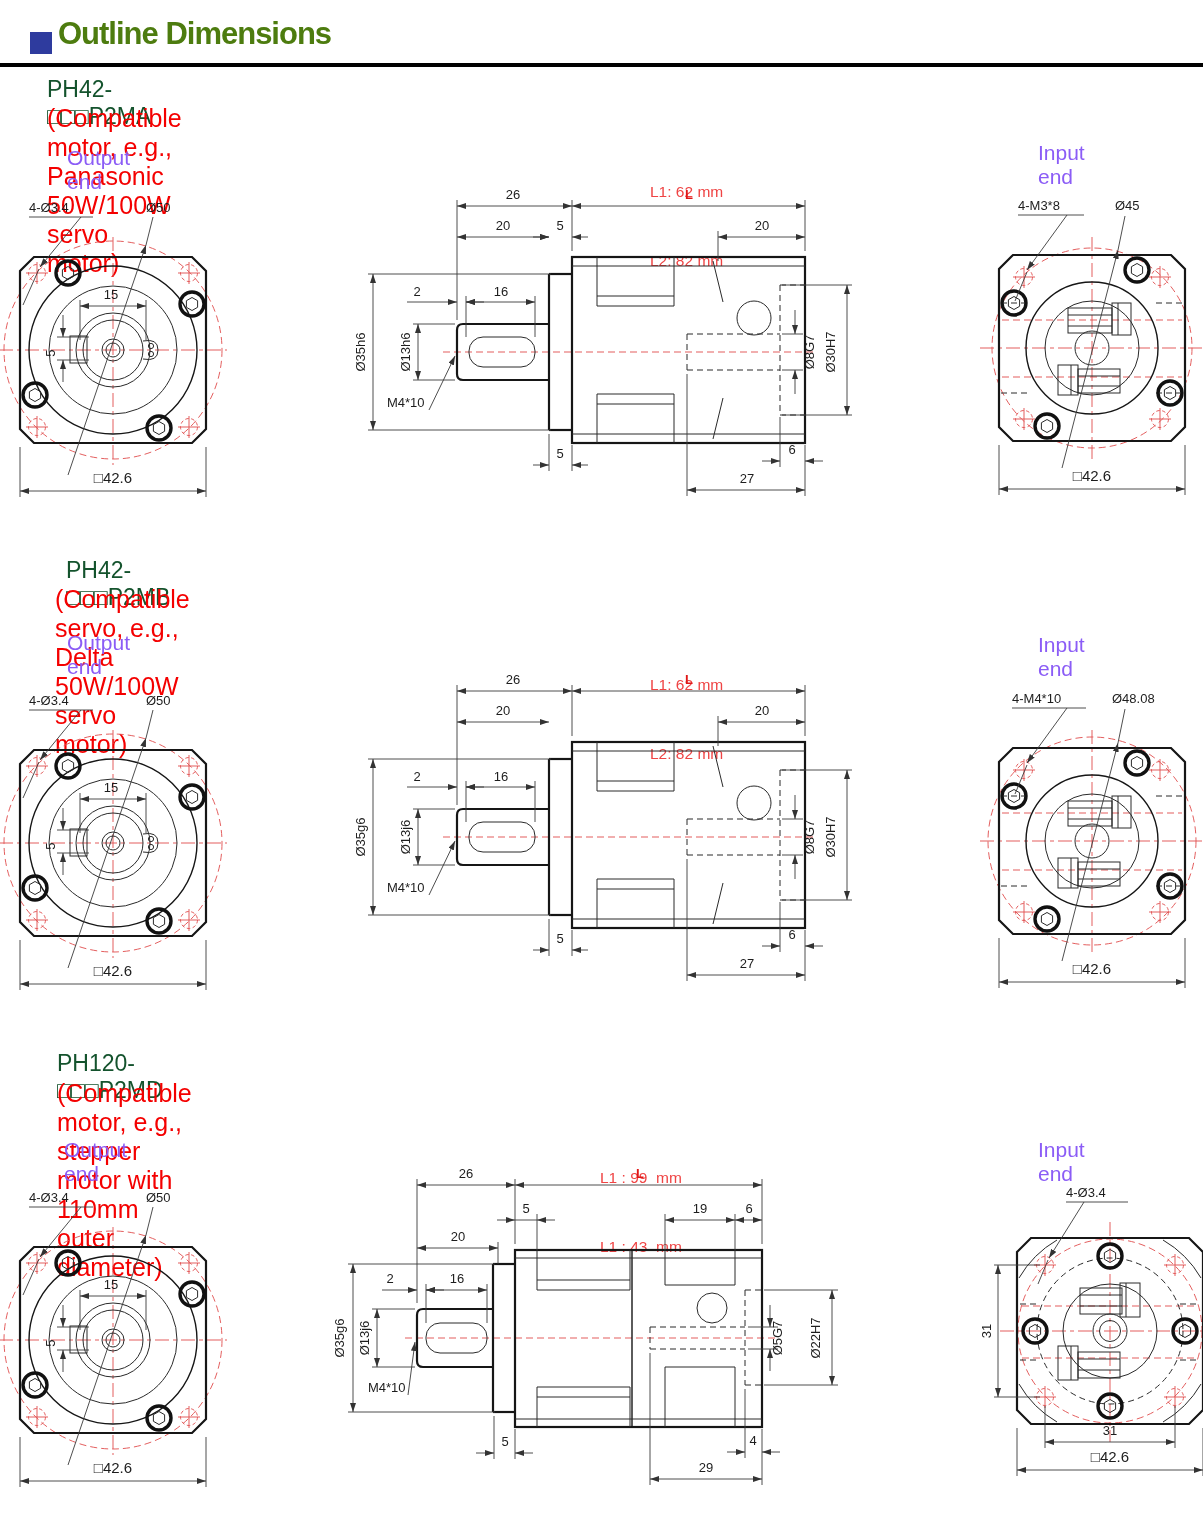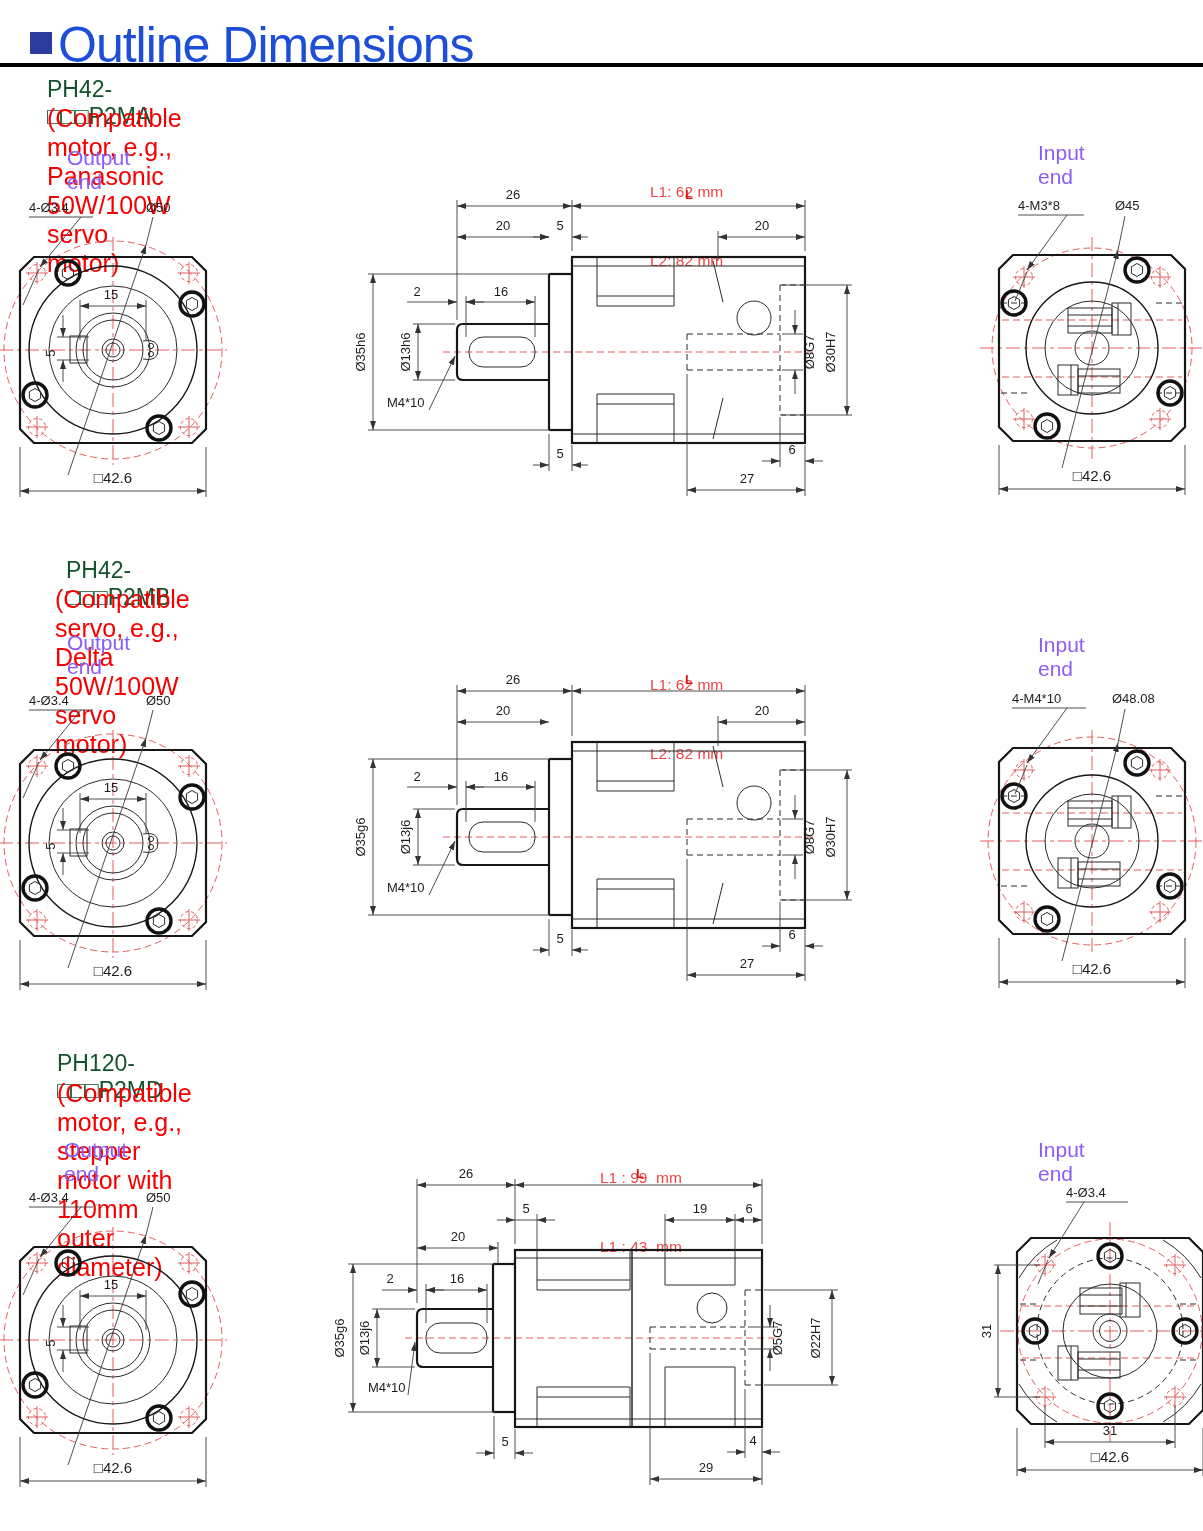--- a/index.html
+++ b/index.html
@@ -1,18 +1,18 @@
 <!DOCTYPE html>
 <html><head>
 <meta charset="utf-8">
 <style>
   html,body{margin:0;padding:0}
   body{width:1203px;height:1531px;background:#fff;font-family:"Liberation Sans",sans-serif;position:relative;overflow:hidden}
   .abs{position:absolute}
-  .title{font-size:50px;font-weight:400;color:#1d4ed8;letter-spacing:-1px}
+  .title{font-size:31px;font-weight:700;color:#4d7c0f;letter-spacing:-1px}
   .rule{background:#000;height:4px;width:1203px}
   .marker{width:22px;height:22px;background:#2e3b9e}
   .model{font-size:23px;color:#14532d}
   .compat{font-size:25px;color:#f40000}
   .vlabel{font-size:21px;color:#8b5cf6}
   .lnote{font-size:15.5px;color:#ef4444;line-height:23px;white-space:pre}
   svg{overflow:visible}
   .ol{stroke:#161616;stroke-width:2.2;fill:none}
   .md{stroke:#161616;stroke-width:1.4;fill:none}
   .tn{stroke:#2a2a2a;stroke-width:1;fill:none}

